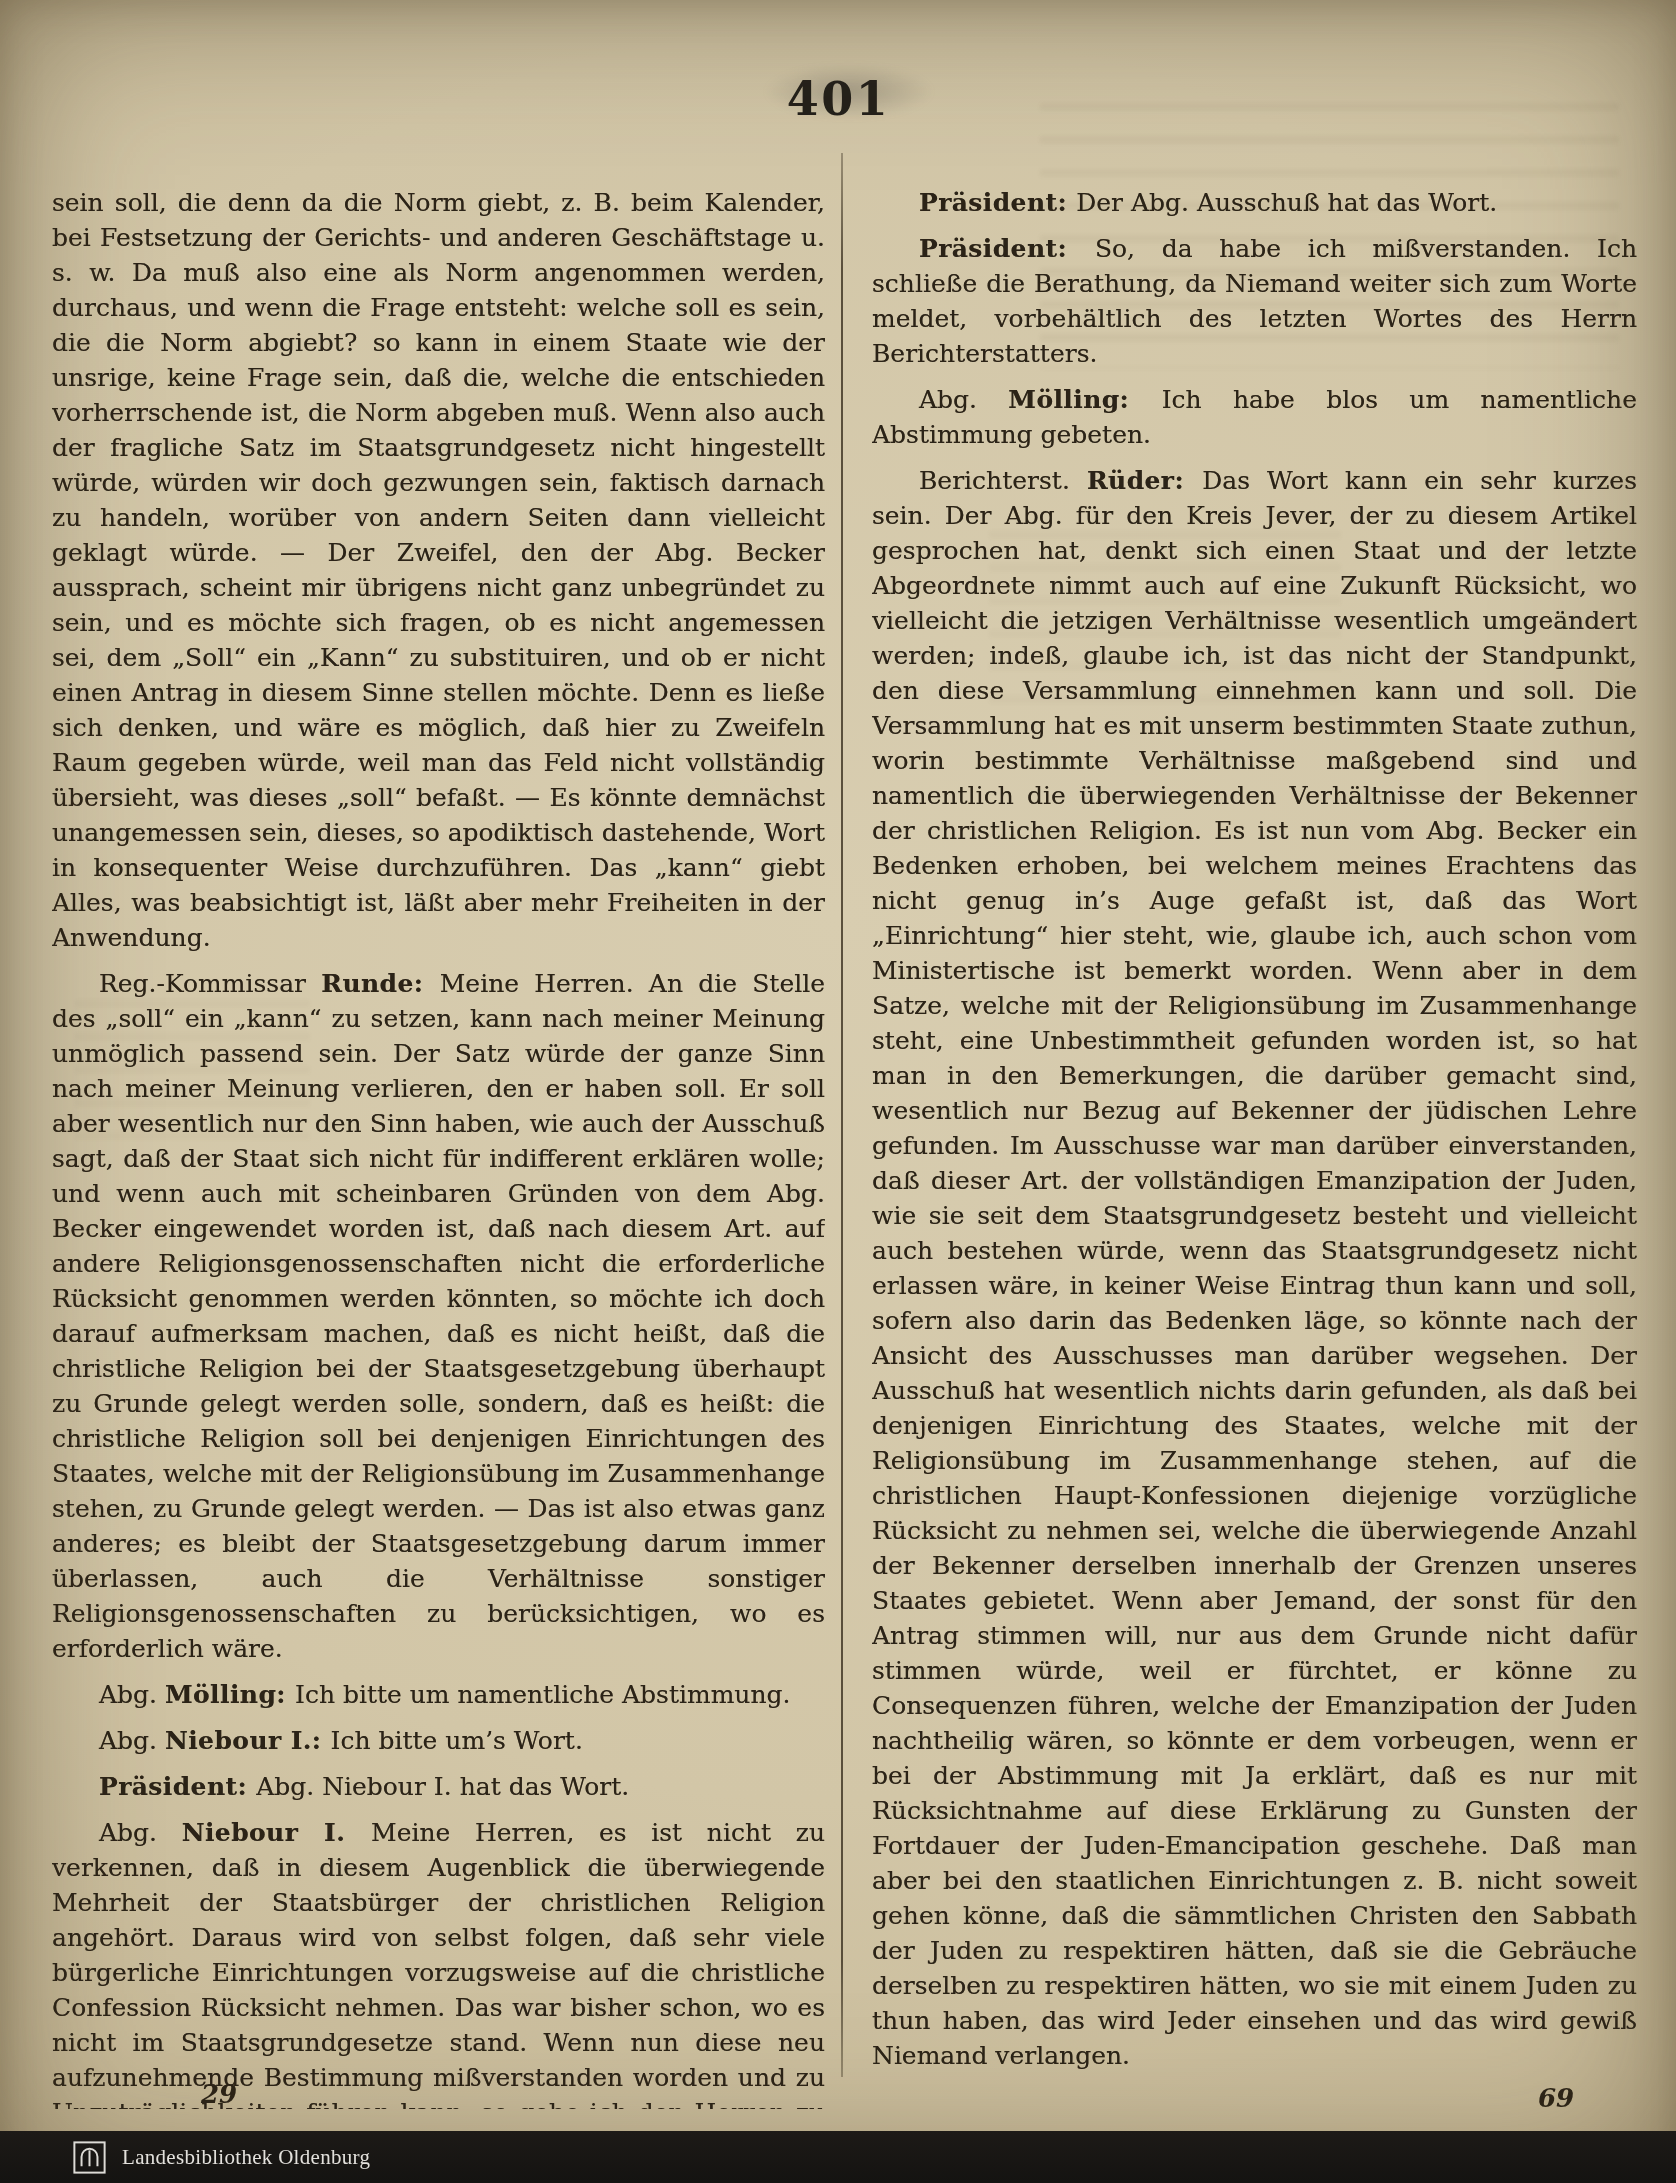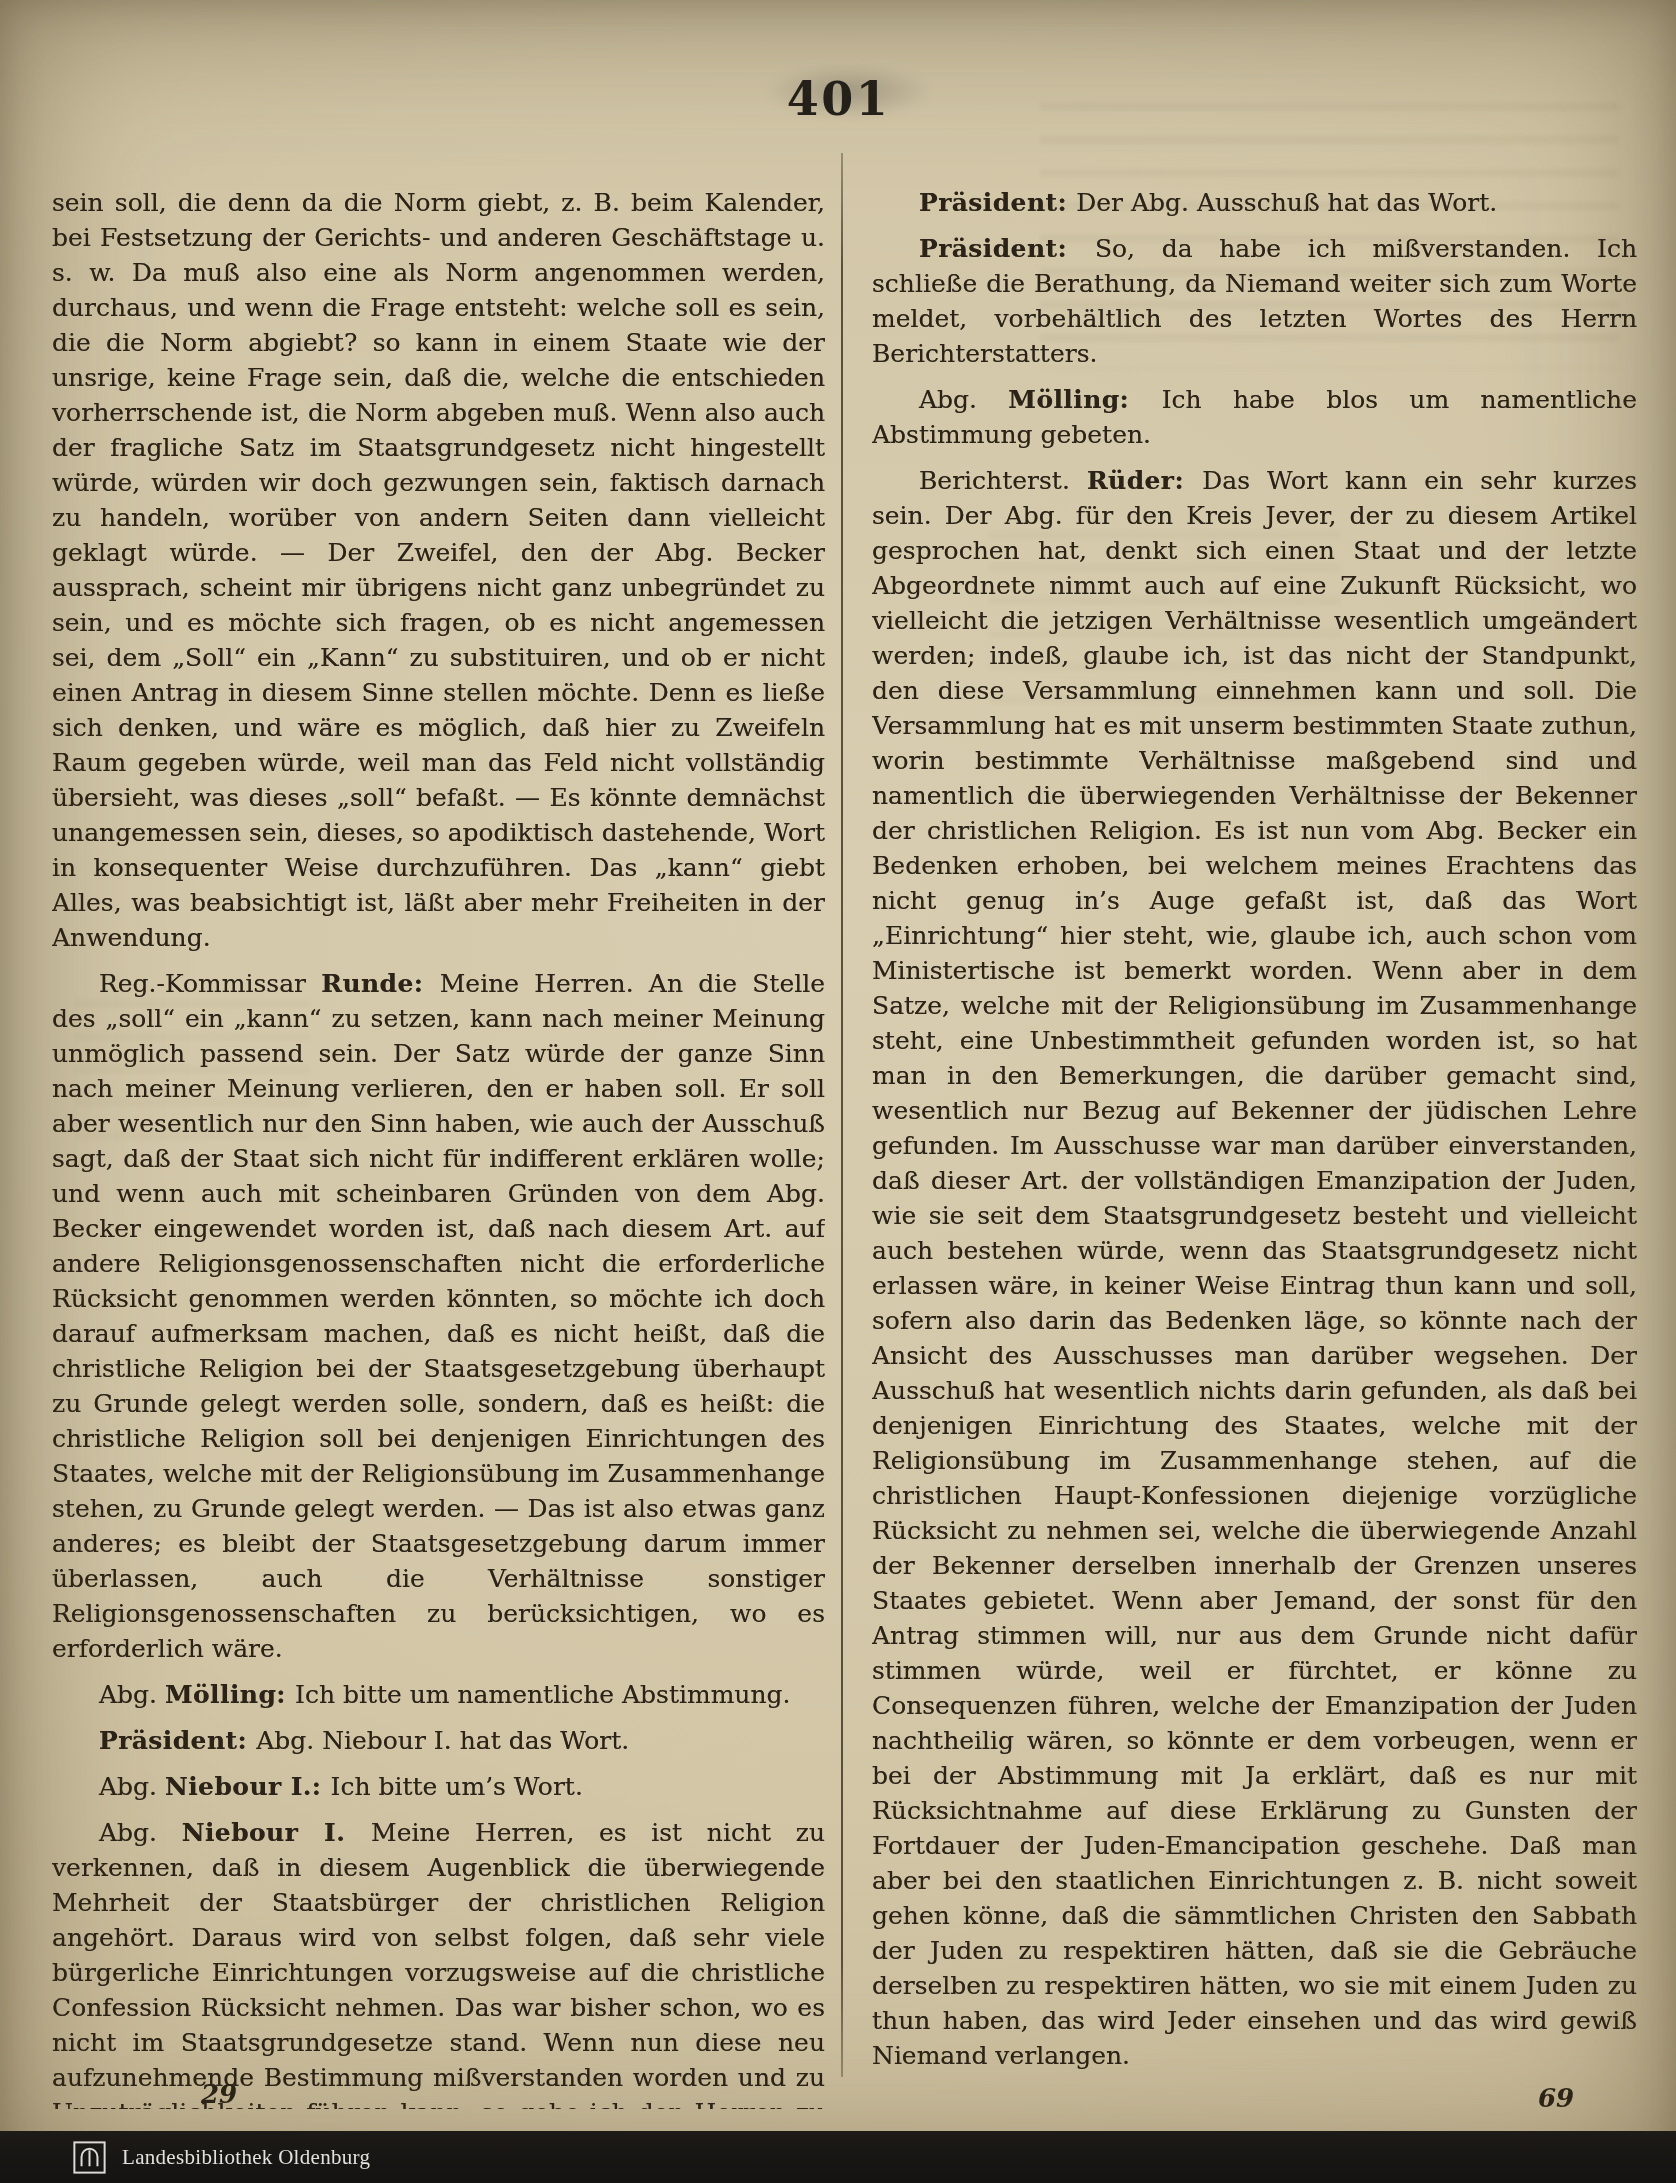--- a/index.html
+++ b/index.html
@@ -79,22 +79,22 @@
   <div class="ghost" id="ghost-2"></div>
   <div class="ghost" id="ghost-3"></div>
 
   <div id="page-number-smudge"></div>
   <div id="page-number">401</div>
 
   <div id="col-left" class="column">
       <p class="para"><span>sein soll, die denn da die Norm giebt, z. B. beim Kalender, bei Festsetzung der Gerichts- und anderen Geschäftstage u. s. w. Da muß also eine als Norm angenommen werden, durchaus, und wenn die Frage entsteht: welche soll es sein, die die Norm abgiebt? so kann in einem Staate wie der unsrige, keine Frage sein, daß die, welche die entschieden vorherrschende ist, die Norm abgeben muß. Wenn also auch der fragliche Satz im Staatsgrundgesetz nicht hingestellt würde, würden wir doch gezwungen sein, faktisch darnach zu handeln, worüber von andern Seiten dann vielleicht geklagt würde. — Der Zweifel, den der Abg. Becker aussprach, scheint mir übrigens nicht ganz unbegründet zu sein, und es möchte sich fragen, ob es nicht angemessen sei, dem „Soll“ ein „Kann“ zu substituiren, und ob er nicht einen Antrag in diesem Sinne stellen möchte. Denn es ließe sich denken, und wäre es möglich, daß hier zu Zweifeln Raum gegeben würde, weil man das Feld nicht vollständig übersieht, was dieses „soll“ befaßt. — Es könnte demnächst unangemessen sein, dieses, so apodiktisch dastehende, Wort in konsequenter Weise durchzuführen. Das „kann“ giebt Alles, was beabsichtigt ist, läßt aber mehr Freiheiten in der Anwendung.</span></p>
       <p class="para indent"><span>Reg.-Kommissar </span><span class="speaker">Runde: </span><span>Meine Herren. An die Stelle des „soll“ ein „kann“ zu setzen, kann nach meiner Meinung unmöglich passend sein. Der Satz würde der ganze Sinn nach meiner Meinung verlieren, den er haben soll. Er soll aber wesentlich nur den Sinn haben, wie auch der Ausschuß sagt, daß der Staat sich nicht für indifferent erklären wolle; und wenn auch mit scheinbaren Gründen von dem Abg. Becker eingewendet worden ist, daß nach diesem Art. auf andere Religionsgenossenschaften nicht die erforderliche Rücksicht genommen werden könnten, so möchte ich doch darauf aufmerksam machen, daß es nicht heißt, daß die christliche Religion bei der Staatsgesetzgebung überhaupt zu Grunde gelegt werden solle, sondern, daß es heißt: die christliche Religion soll bei denjenigen Einrichtungen des Staates, welche mit der Religionsübung im Zusammenhange stehen, zu Grunde gelegt werden. — Das ist also etwas ganz anderes; es bleibt der Staatsgesetzgebung darum immer überlassen, auch die Verhältnisse sonstiger Religionsgenossenschaften zu berücksichtigen, wo es erforderlich wäre.</span></p>
       <p class="para indent"><span>Abg. </span><span class="speaker">Mölling: </span><span>Ich bitte um namentliche Abstimmung.</span></p>
+      <p class="para indent"><span>Abg. </span><span class="speaker">Niebour I.: </span><span>Ich bitte um’s Wort.</span></p>
       <p class="para indent"><span class="speaker">Präsident: </span><span>Abg. Niebour I. hat das Wort.</span></p>
-      <p class="para indent"><span>Abg. </span><span class="speaker">Niebour I.: </span><span>Ich bitte um’s Wort.</span></p>
       <p class="para indent"><span>Abg. </span><span class="speaker">Niebour I. </span><span>Meine Herren, es ist nicht zu verkennen, daß in diesem Augenblick die überwiegende Mehrheit der Staatsbürger der christlichen Religion angehört. Daraus wird von selbst folgen, daß sehr viele bürgerliche Einrichtungen vorzugsweise auf die christliche Confession Rücksicht nehmen. Das war bisher schon, wo es nicht im Staatsgrundgesetze stand. Wenn nun diese neu aufzunehmende Bestimmung mißverstanden worden und zu Unzuträglichkeiten führen kann, so gebe ich den Herren zu bedenken, warum wir diese</span></p>
     </div>
   <div id="divider"></div>
   <div id="col-right" class="column">
       <p class="para indent"><span class="speaker">Präsident: </span><span>Der Abg. Ausschuß hat das Wort.</span></p>
       <p class="para indent"><span class="speaker">Präsident: </span><span>So, da habe ich mißverstanden. Ich schließe die Berathung, da Niemand weiter sich zum Worte meldet, vorbehältlich des letzten Wortes des Herrn Berichterstatters.</span></p>
       <p class="para indent"><span>Abg. </span><span class="speaker">Mölling: </span><span>Ich habe blos um namentliche Abstimmung gebeten.</span></p>
       <p class="para indent"><span>Berichterst. </span><span class="speaker">Rüder: </span><span>Das Wort kann ein sehr kurzes sein. Der Abg. für den Kreis Jever, der zu diesem Artikel gesprochen hat, denkt sich einen Staat und der letzte Abgeordnete nimmt auch auf eine Zukunft Rücksicht, wo vielleicht die jetzigen Verhältnisse wesentlich umgeändert werden; indeß, glaube ich, ist das nicht der Standpunkt, den diese Versammlung einnehmen kann und soll. Die Versammlung hat es mit unserm bestimmten Staate zuthun, worin bestimmte Verhältnisse maßgebend sind und namentlich die überwiegenden Verhältnisse der Bekenner der christlichen Religion. Es ist nun vom Abg. Becker ein Bedenken erhoben, bei welchem meines Erachtens das nicht genug in’s Auge gefaßt ist, daß das Wort „Einrichtung“ hier steht, wie, glaube ich, auch schon vom Ministertische ist bemerkt worden. Wenn aber in dem Satze, welche mit der Religionsübung im Zusammenhange steht, eine Unbestimmtheit gefunden worden ist, so hat man in den Bemerkungen, die darüber gemacht sind, wesentlich nur Bezug auf Bekenner der jüdischen Lehre gefunden. Im Ausschusse war man darüber einverstanden, daß dieser Art. der vollständigen Emanzipation der Juden, wie sie seit dem Staatsgrundgesetz besteht und vielleicht auch bestehen würde, wenn das Staatsgrundgesetz nicht erlassen wäre, in keiner Weise Eintrag thun kann und soll, sofern also darin das Bedenken läge, so könnte nach der Ansicht des Ausschusses man darüber wegsehen. Der Ausschuß hat wesentlich nichts darin gefunden, als daß bei denjenigen Einrichtung des Staates, welche mit der Religionsübung im Zusammenhange stehen, auf die christlichen Haupt-Konfessionen diejenige vorzügliche Rücksicht zu nehmen sei, welche die überwiegende Anzahl der Bekenner derselben innerhalb der Grenzen unseres Staates gebietet. Wenn aber Jemand, der sonst für den Antrag stimmen will, nur aus dem Grunde nicht dafür stimmen würde, weil er fürchtet, er könne zu Consequenzen führen, welche der Emanzipation der Juden nachtheilig wären, so könnte er dem vorbeugen, wenn er bei der Abstimmung mit Ja erklärt, daß es nur mit Rücksichtnahme auf diese Erklärung zu Gunsten der Fortdauer der Juden-Emancipation geschehe. Daß man aber bei den staatlichen Einrichtungen z. B. nicht soweit gehen könne, daß die sämmtlichen Christen den Sabbath der Juden zu respektiren hätten, daß sie die Gebräuche derselben zu respektiren hätten, wo sie mit einem Juden zu thun haben, das wird Jeder einsehen und das wird gewiß Niemand verlangen.</span></p>
     </div>
 

